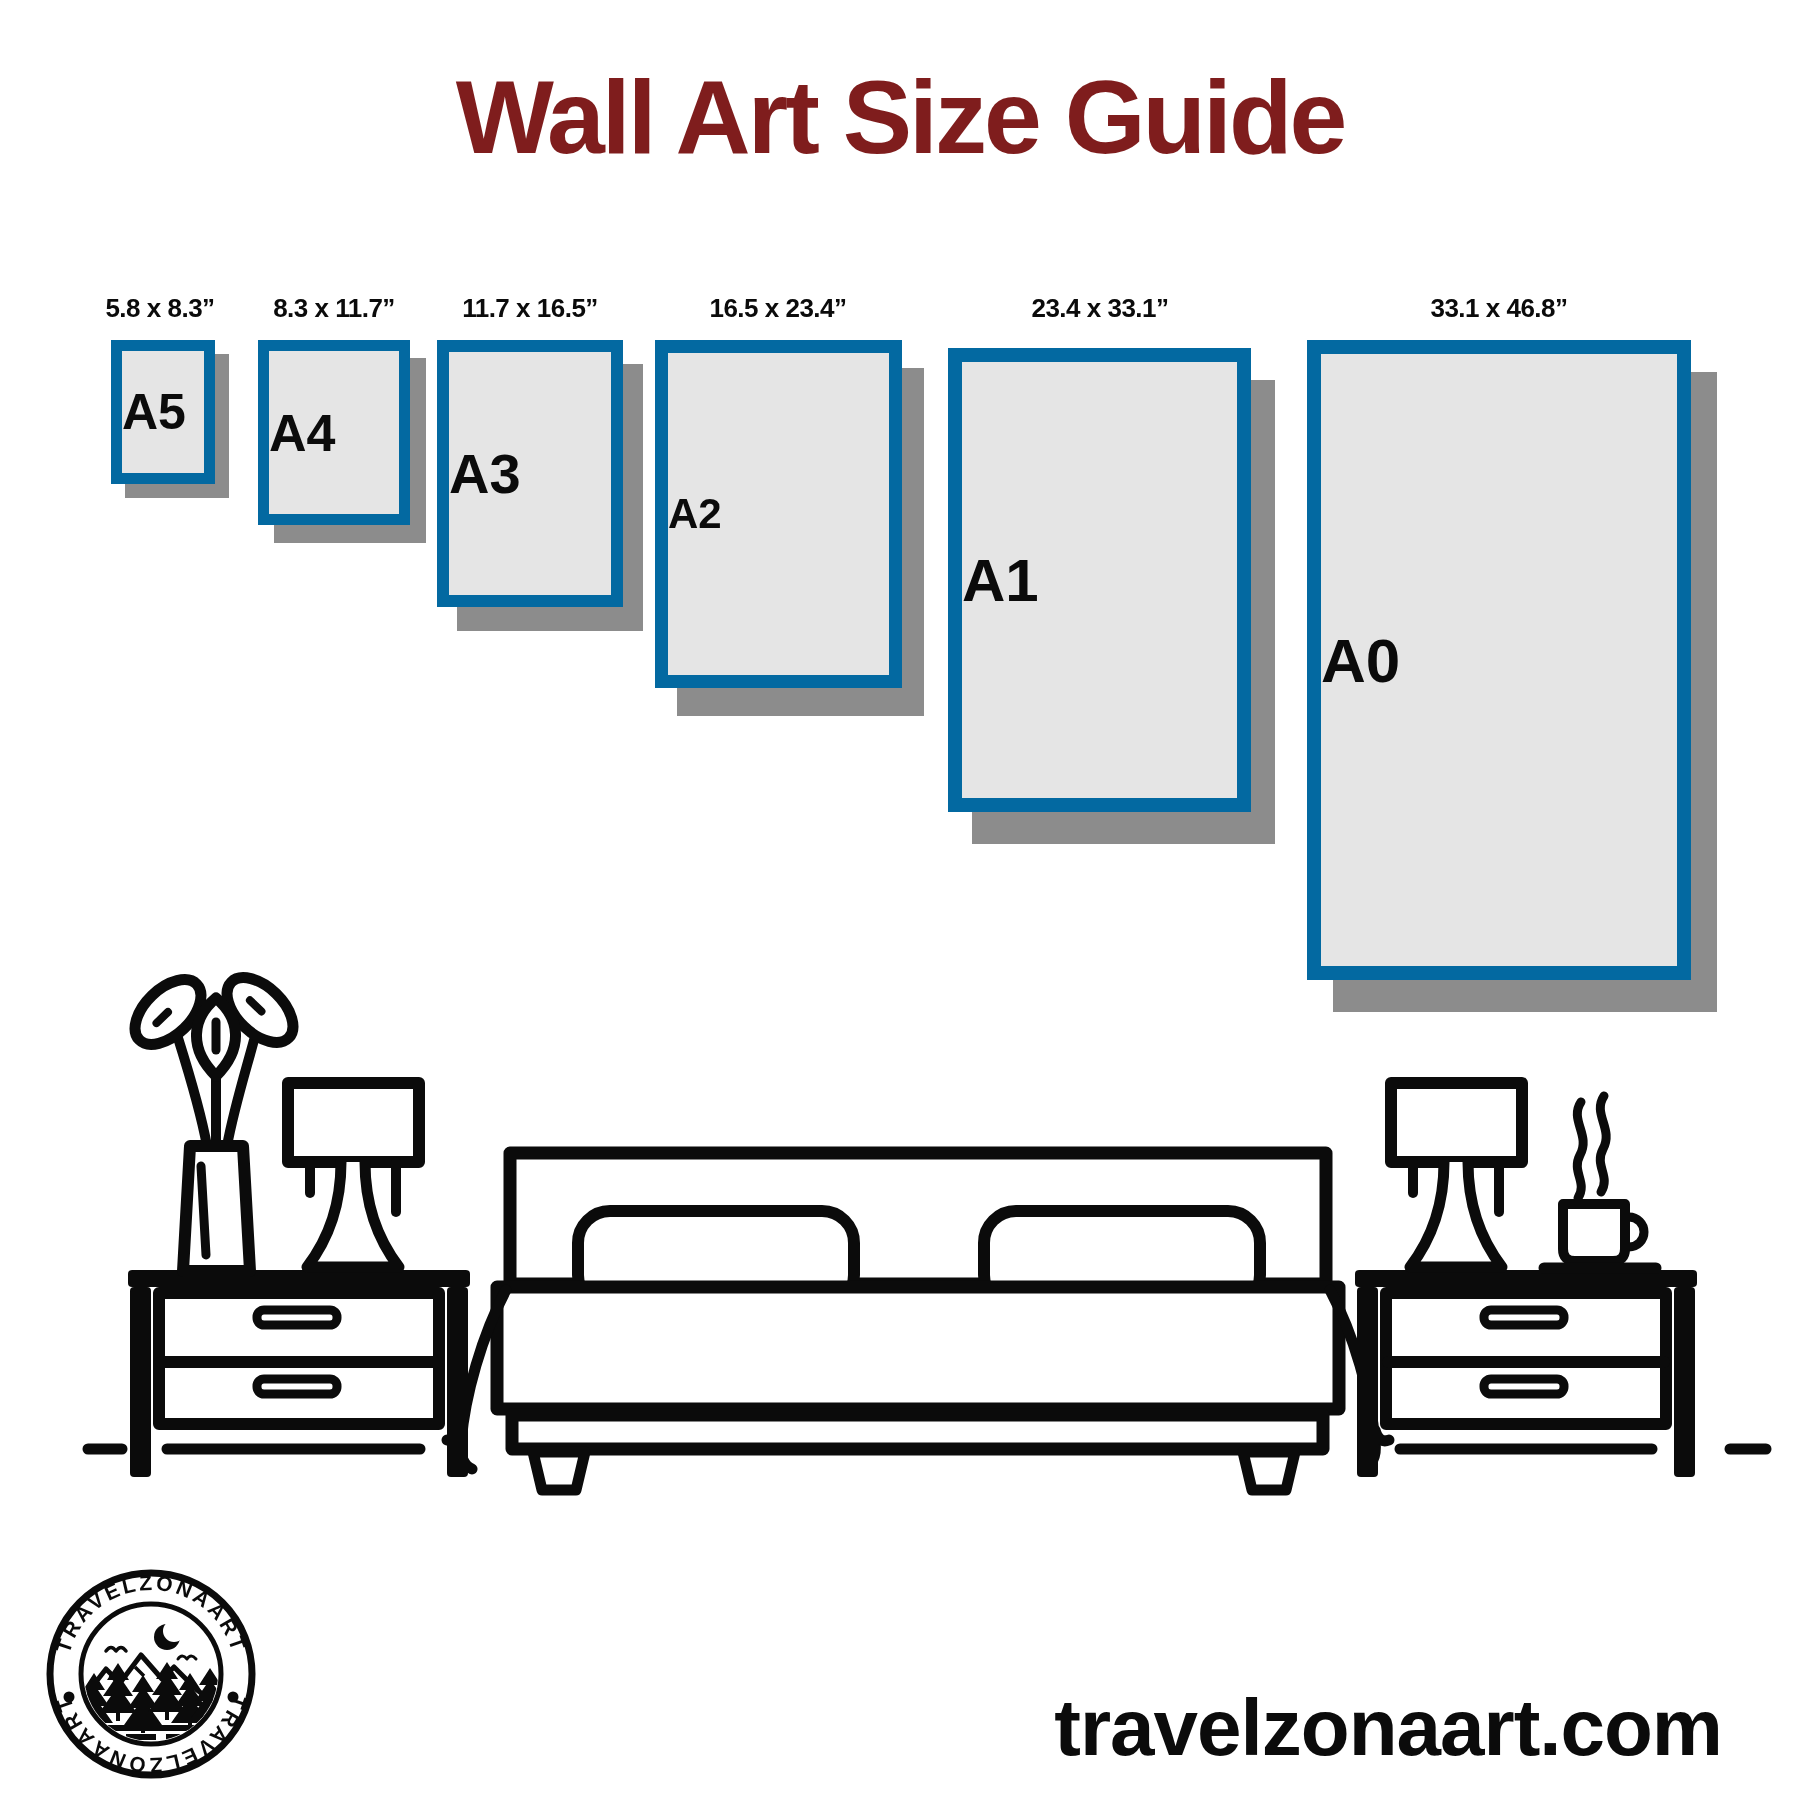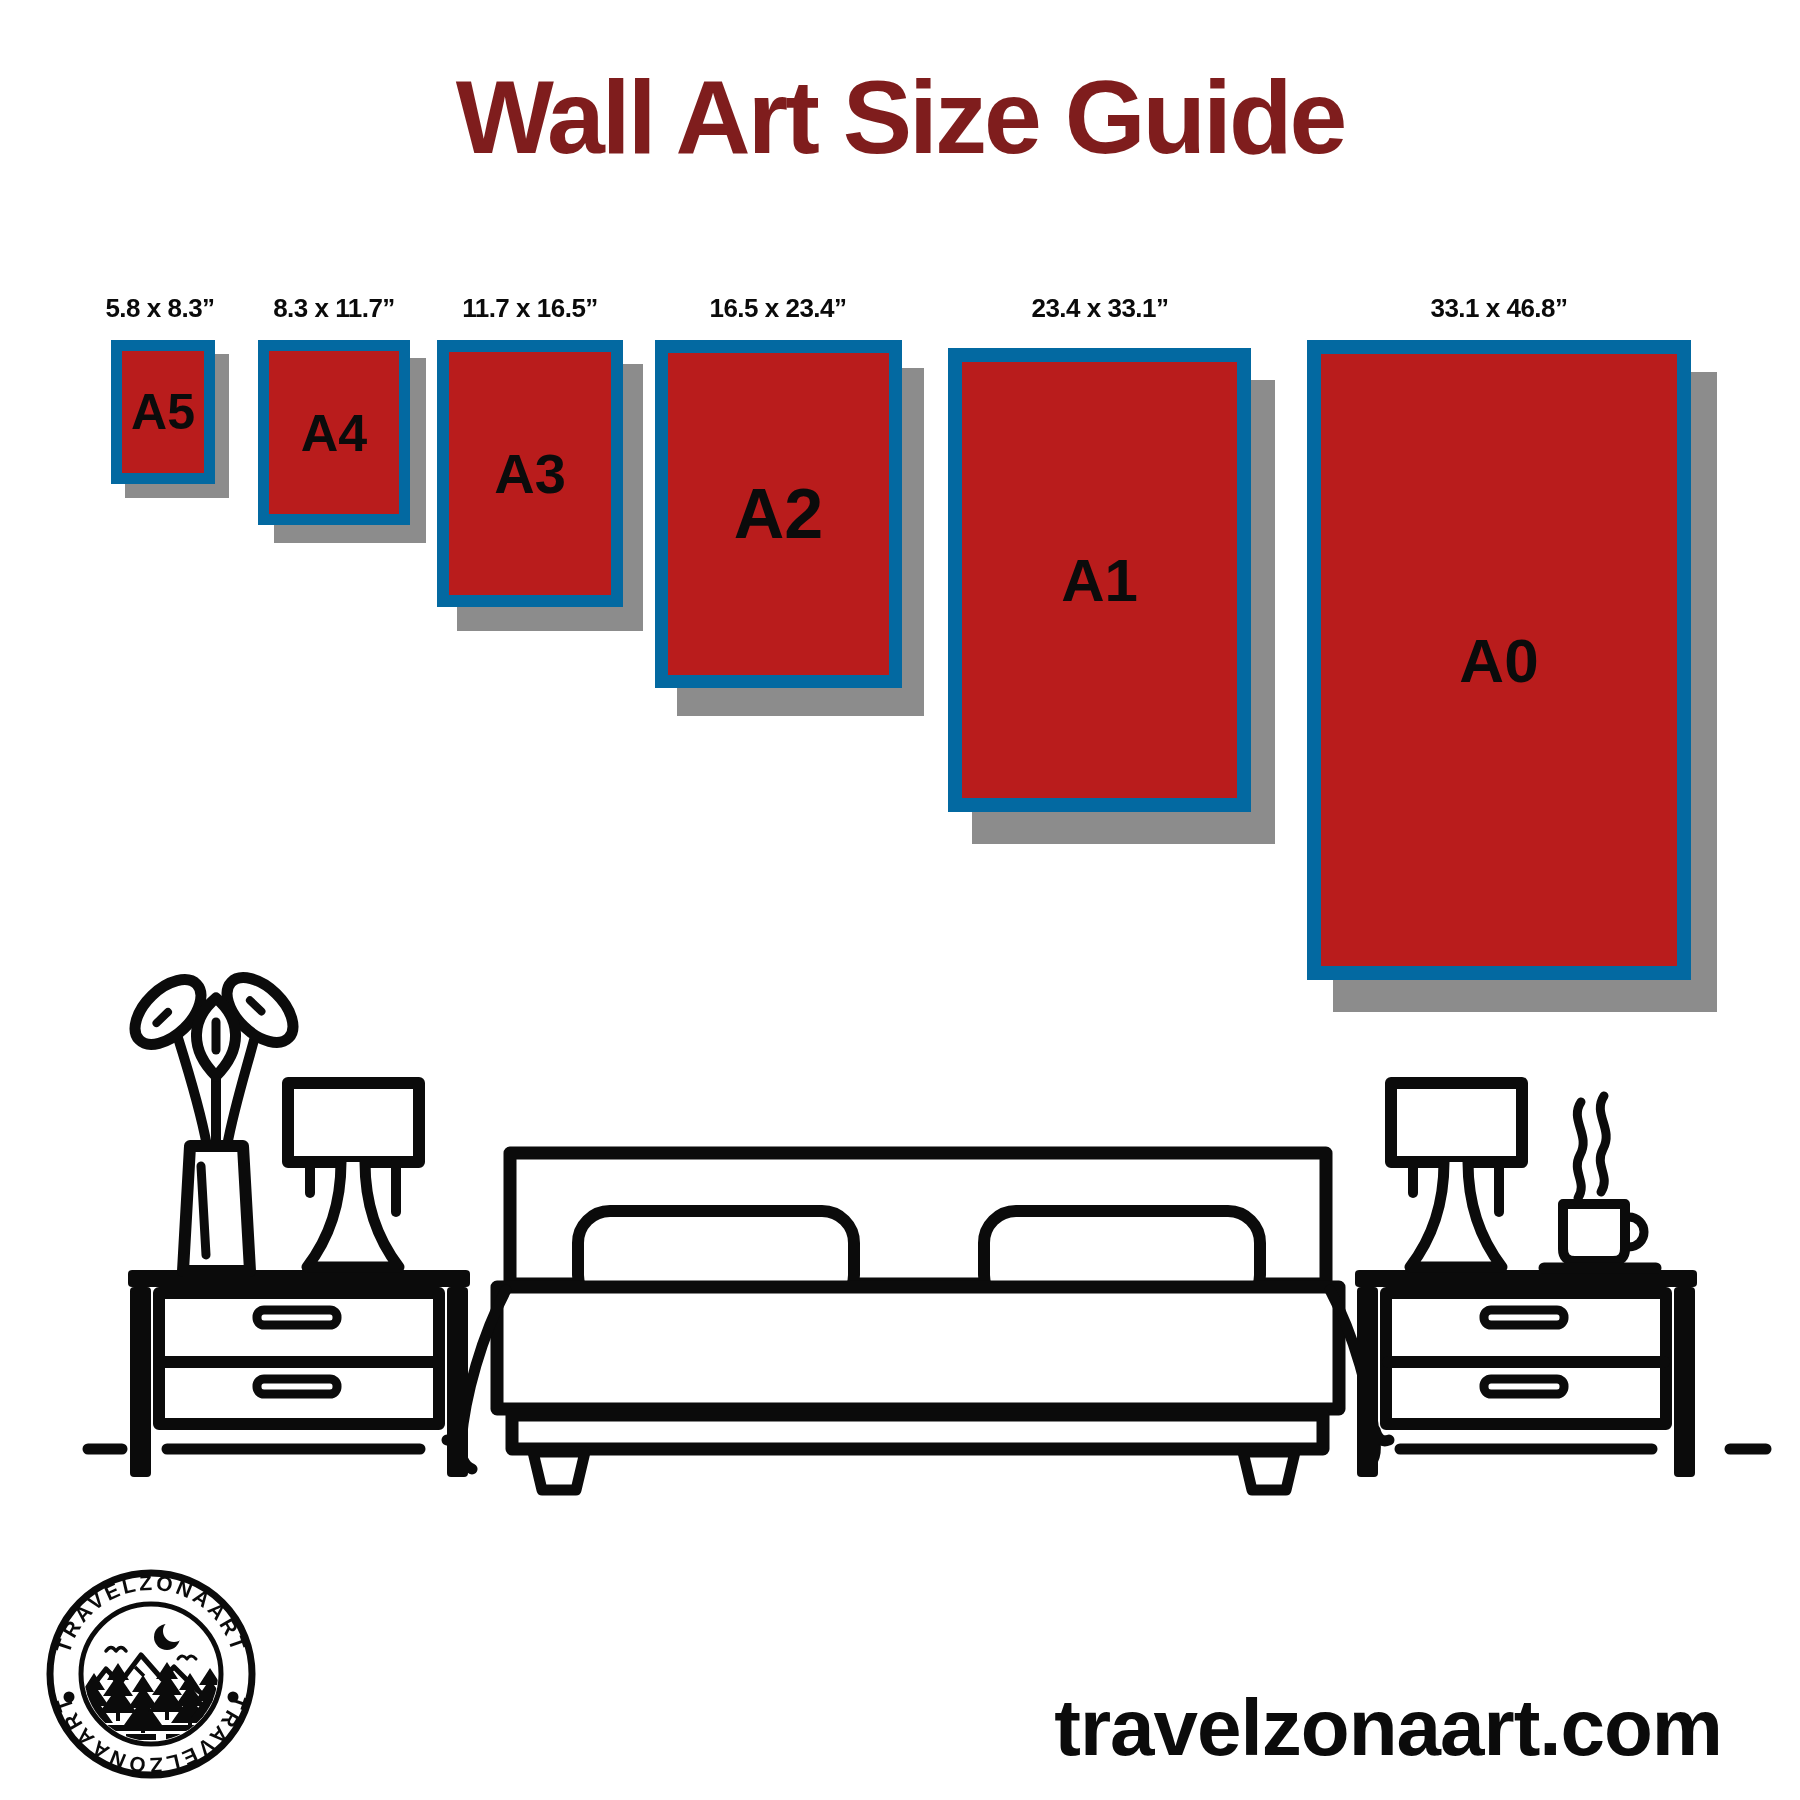--- a/index.html
+++ b/index.html
@@ -7,32 +7,32 @@
     position:relative;width:1800px;height:1800px;background:#ffffff;overflow:hidden;
     font-family:"Liberation Sans","DejaVu Sans",sans-serif;color:#0b0b0b;
   }
   
   .title{
     position:absolute;left:0;right:0;top:58px;text-align:center;
     font-size:104px;font-weight:bold;letter-spacing:-3px;color:#7f1d1d;white-space:nowrap;
   }
   
   .frame{
-    position:absolute;background:#b91c1c;border:5px solid #0369a1;box-sizing:border-box;
-    display:flex;align-items:center;justify-content:center;
+    position:absolute;background:#e5e5e5;border:5px solid #0369a1;box-sizing:border-box;
+    display:flex;align-items:center;justify-content:flex-start;
     font-weight:bold;color:#0b0b0b;
   }
   .dim{
     position:absolute;transform:translateX(-50%);white-space:nowrap;
     font-size:26px;font-weight:bold;letter-spacing:-0.5px;color:#0b0b0b;top:293px;
   }
   .f-a5{left:111px;top:340px;width:104px;height:144px;border-width:11px;font-size:50px;box-shadow:14px 14px 0 #8c8c8c;}
   .f-a4{left:258px;top:340px;width:152px;height:185px;border-width:11px;font-size:52px;box-shadow:16px 18px 0 #8c8c8c;}
   .f-a3{left:437px;top:340px;width:186px;height:267px;border-width:12px;font-size:56px;box-shadow:20px 24px 0 #8c8c8c;}
-  .f-a2{left:655px;top:340px;width:247px;height:348px;border-width:13px;font-size:70px;box-shadow:22px 28px 0 #8c8c8c;}
+  .f-a2{left:655px;top:340px;width:247px;height:348px;border-width:13px;font-size:42px;box-shadow:22px 28px 0 #8c8c8c;}
   .f-a1{left:948px;top:348px;width:303px;height:464px;border-width:14px;font-size:60px;box-shadow:24px 32px 0 #8c8c8c;}
   .f-a0{left:1307px;top:340px;width:384px;height:640px;border-width:14px;font-size:62px;box-shadow:26px 32px 0 #8c8c8c;}
   .d-a5{left:160px;text-align:right;}
   .d-a4{left:334px;}
   .d-a3{left:530px;}
   .d-a2{left:778px;}
   .d-a1{left:1100px;}
   .d-a0{left:1499px;}
   
   #bedroom{position:absolute;left:0;top:950px;width:1800px;height:560px;}

